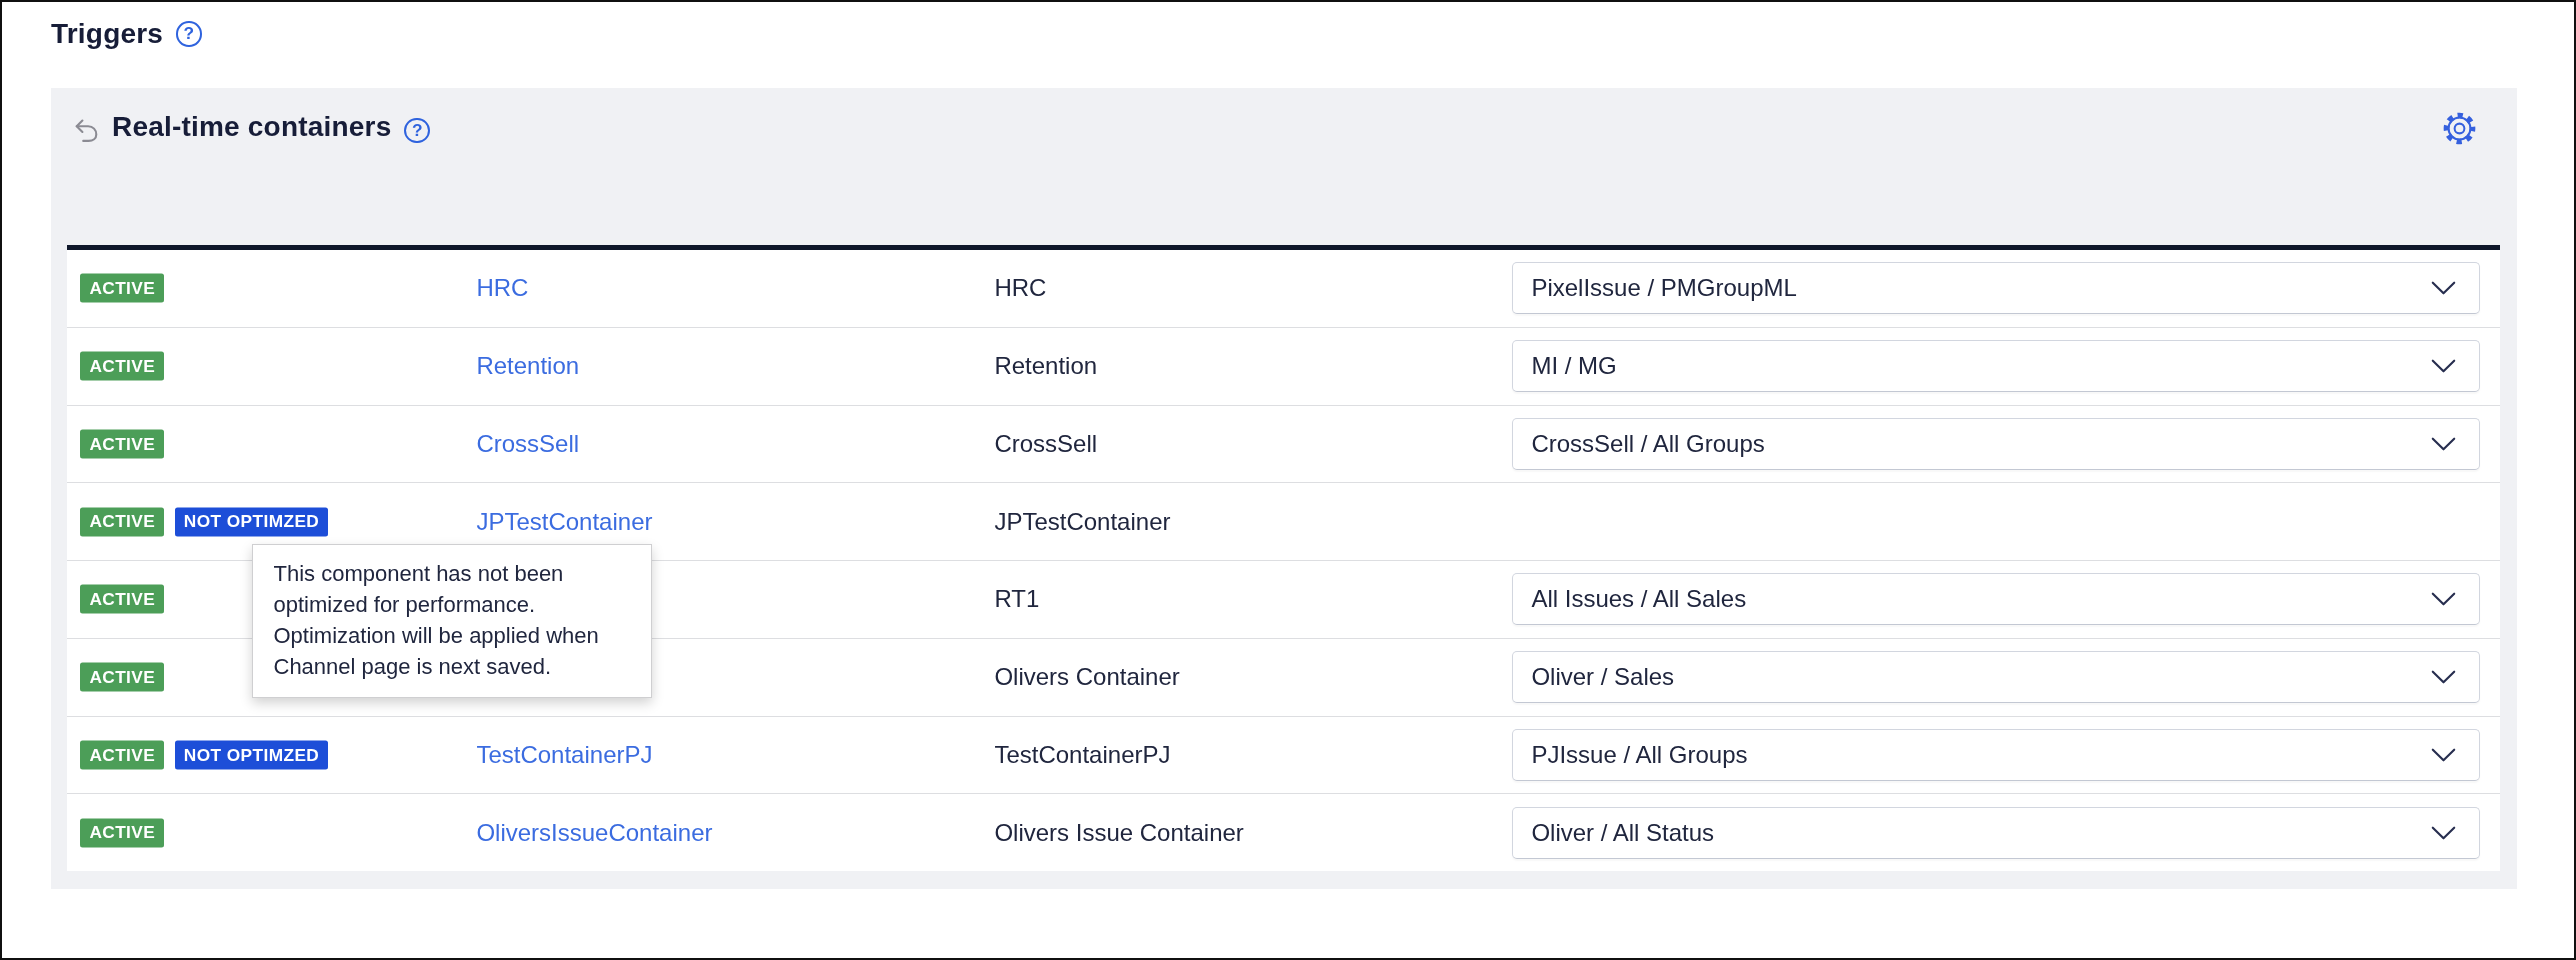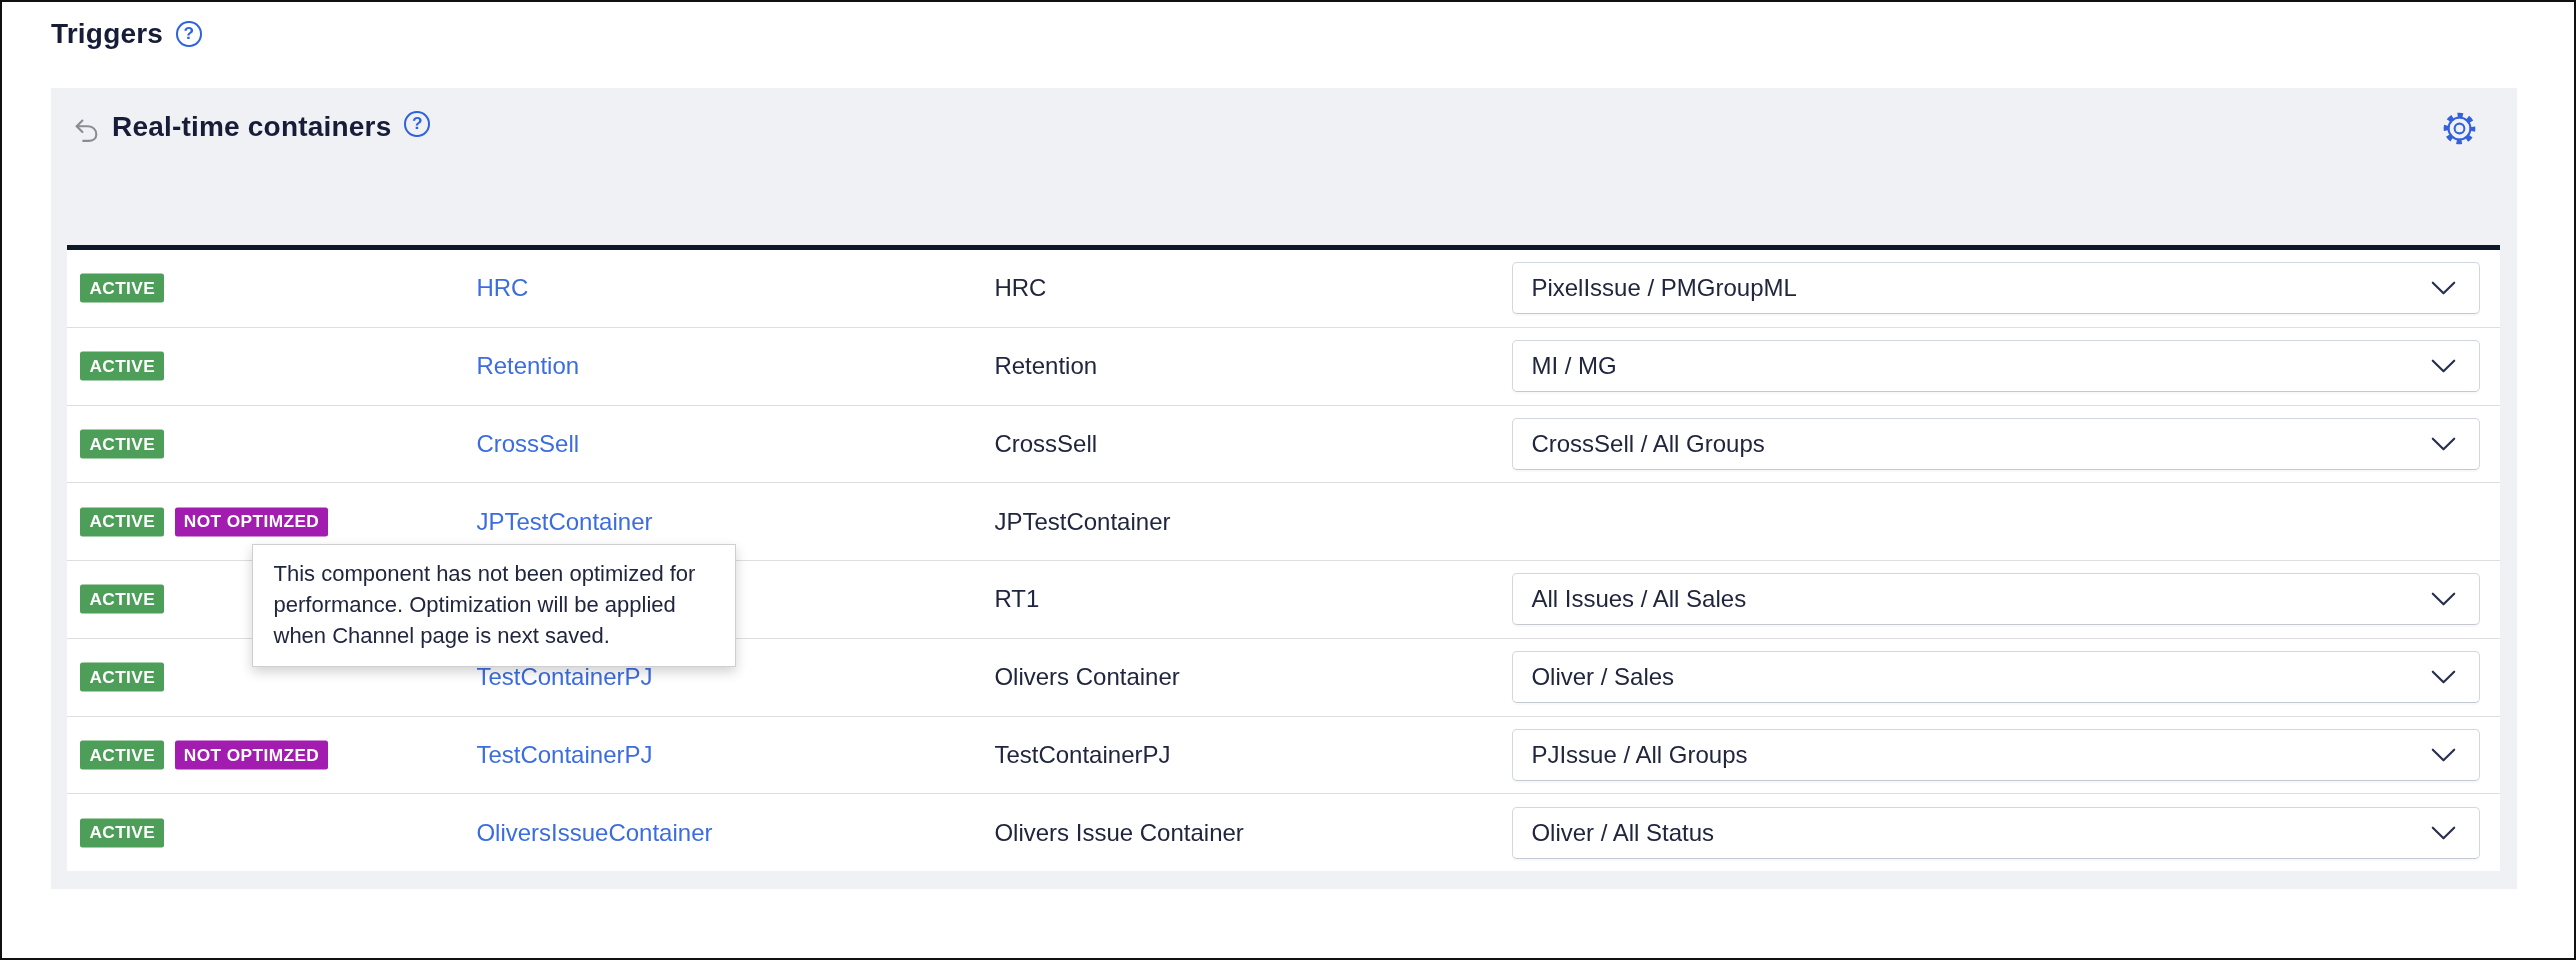--- a/index.html
+++ b/index.html
@@ -12,21 +12,21 @@
   .page-title-row{position:absolute;left:49px;top:16px;display:flex;align-items:center;gap:13px;}
   .page-title-row h1{margin:0;font-size:28px;font-weight:bold;color:#171D38;letter-spacing:0.2px;}
   .help-icon{
     width:25.5px;height:25.5px;box-sizing:border-box;border:2.1px solid #2F63DE;border-radius:50%;
     color:#2F63DE;font-size:17.3px;font-weight:bold;display:flex;align-items:center;justify-content:center;
     background:transparent;cursor:pointer;flex:0 0 auto;line-height:1;
   }
   
   .panel{position:absolute;left:49px;top:86px;width:2466px;height:801px;background:#F0F1F4;}
   .back-btn{position:absolute;left:20px;top:26px;width:31px;height:31px;cursor:pointer;}
-  .panel-title{position:absolute;left:61px;top:23px;display:flex;align-items:flex-start;gap:13px;}
+  .panel-title{position:absolute;left:61px;top:23px;display:flex;align-items:flex-end;gap:13px;}
   .panel-title h2{margin:0;font-size:28px;font-weight:bold;color:#171D38;letter-spacing:0.2px;}
   .gear-btn{position:absolute;right:38px;top:21.4px;width:39px;height:39px;cursor:pointer;}
   
   .col-headers{position:absolute;left:0;top:0;width:100%;height:0;}
   .col-head{position:absolute;top:197px;font-size:24px;font-weight:bold;color:#171D38;white-space:nowrap;}
   .col-status{left:79px;}
   .col-name{left:477px;}
   .col-desc{left:993px;}
   .col-bsl{left:1511px;}
   .filter-icon{position:absolute;top:197px;width:36px;height:35px;cursor:pointer;}
@@ -39,36 +39,36 @@
     border-top:5px solid #0f172a;box-sizing:border-box;display:flex;flex-direction:column;
   }
   .trow{flex:1 1 0;position:relative;border-bottom:1.6px solid #DDDEE1;}
   .trow:last-child{border-bottom:none;}
   .cell-status{position:absolute;left:13px;top:50%;transform:translateY(-50%);display:flex;align-items:center;gap:10.7px;}
   .badge{
     height:29px;display:inline-flex;align-items:center;padding:0 9px;border-radius:2.5px;
     color:#ffffff;font-size:17.3px;font-weight:bold;letter-spacing:0.4px;white-space:nowrap;line-height:1;
   }
   .badge-active{background:#4C9E58;}
-  .badge-warn{background:#a21caf;}
+  .badge-warn{background:#1d4ed8;}
   .cell-name{
     position:absolute;left:409px;top:50%;transform:translateY(-50%);
     font-size:24px;color:#3B6CE0;text-decoration:none;cursor:pointer;white-space:nowrap;
   }
   .cell-desc{position:absolute;left:927px;top:50%;transform:translateY(-50%);font-size:24px;color:#20263E;white-space:nowrap;}
   .select{
     position:absolute;left:1445px;top:50%;transform:translateY(-50%);width:968px;height:52px;box-sizing:border-box;
     background:#ffffff;border:1.6px solid #D2D6DF;border-bottom-color:#C3C8D3;border-radius:5px;
     display:flex;align-items:center;padding:0 58px 0 18px;font-size:24px;color:#20263E;cursor:pointer;
     box-shadow:0 1.6px 1.6px rgba(0,0,0,0.03);white-space:nowrap;overflow:hidden;
   }
   .select .chev{position:absolute;right:23px;top:50%;transform:translateY(-50%);}
   
   .tooltip{
-    position:absolute;left:250px;top:542px;width:484px;box-sizing:border-box;z-index:6;
+    position:absolute;left:250px;top:542px;width:400px;box-sizing:border-box;z-index:6;
     background:#ffffff;border:0.8px solid #CFCFD1;box-shadow:0 5px 11.5px rgba(0,0,0,0.18);
     padding:13px 20.5px 15px 20.5px;font-size:22px;line-height:31px;color:#20263E;
   }
 </style>
 </head>
 <body>
 
 <div class="canvas">
 
   <div class="page-title-row">

